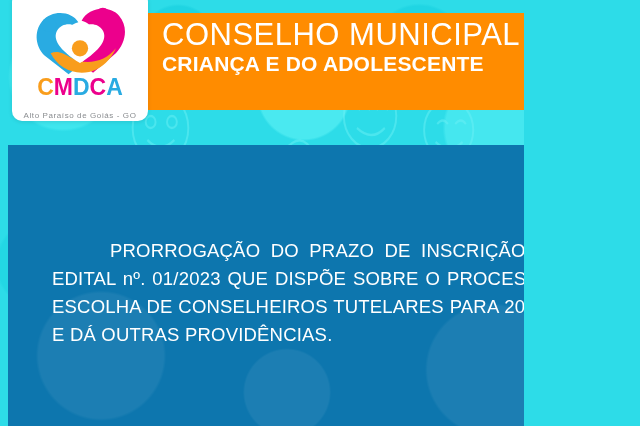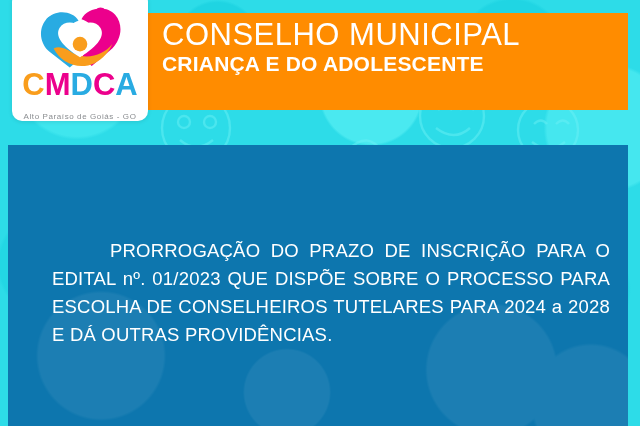--- a/index.html
+++ b/index.html
@@ -10,21 +10,21 @@
   body {
     width: 640px;
     height: 426px;
     overflow: hidden;
     font-family: "Liberation Sans", sans-serif;
     background: #2ddce8;
   }
 
   #poster {
     position: relative;
-    width: 640px;
+    width: 524px;
     height: 426px;
     overflow: hidden;
     background: #84cc16;
   }
 
   
   .bg-base {
     position: absolute;
     inset: 0;
     background:
@@ -93,21 +93,21 @@
     flex-direction: column;
     align-items: center;
     justify-content: flex-start;
     padding-top: 14px;
     box-sizing: border-box;
   }
   .logo-mark { width: 98px; height: 70px; display: block; }
   .logo-word {
     margin-top: 0;
     font-family: "Liberation Sans", sans-serif;
-    font-size: 31px;
+    font-size: 23px;
     font-weight: 700;
     letter-spacing: 0px;
     line-height: 1;
     white-space: nowrap;
   }
   .logo-sub {
     margin-top: 12px;
     font-family: "Liberation Sans", sans-serif;
     font-size: 8px;
     letter-spacing: .6px;

